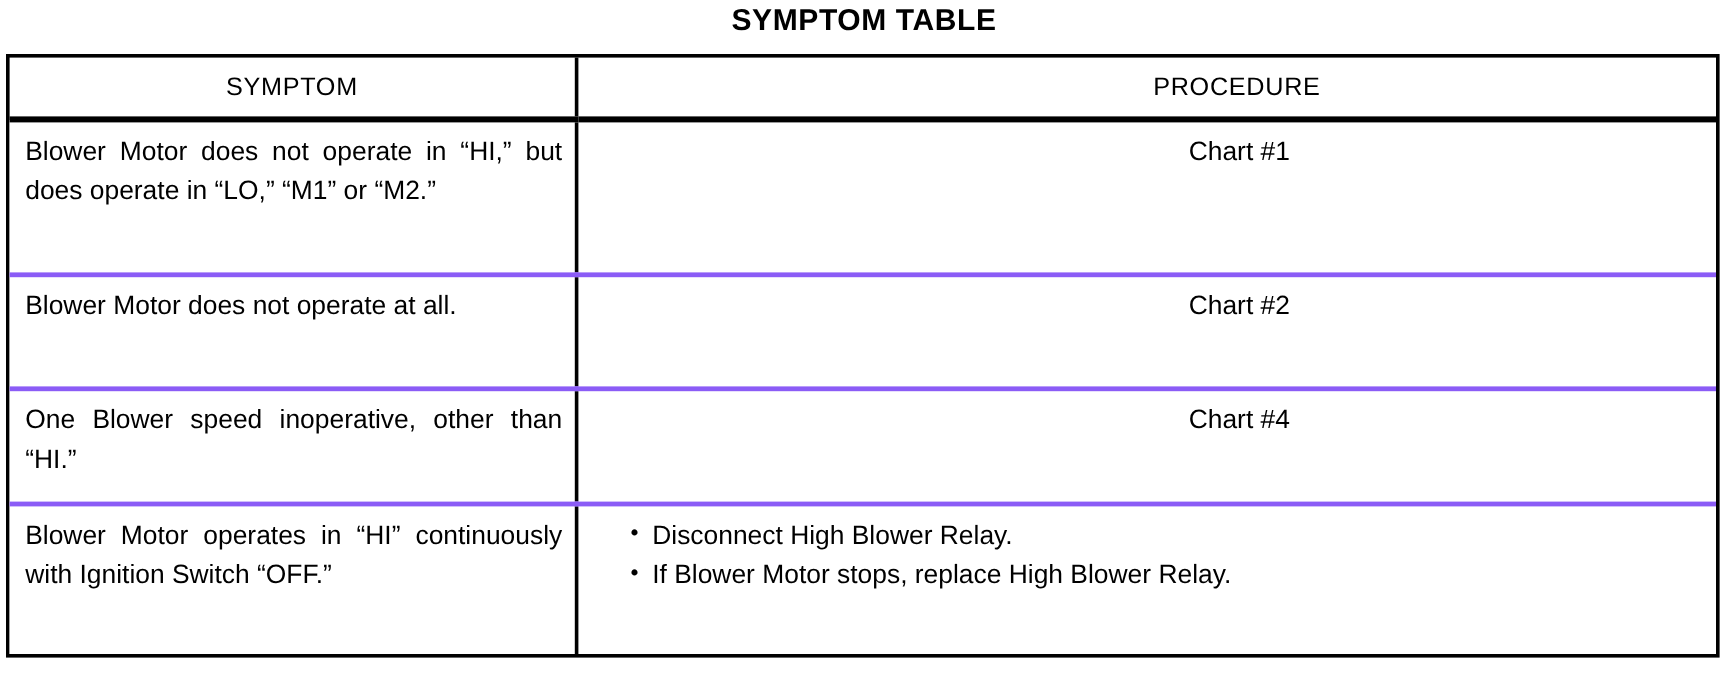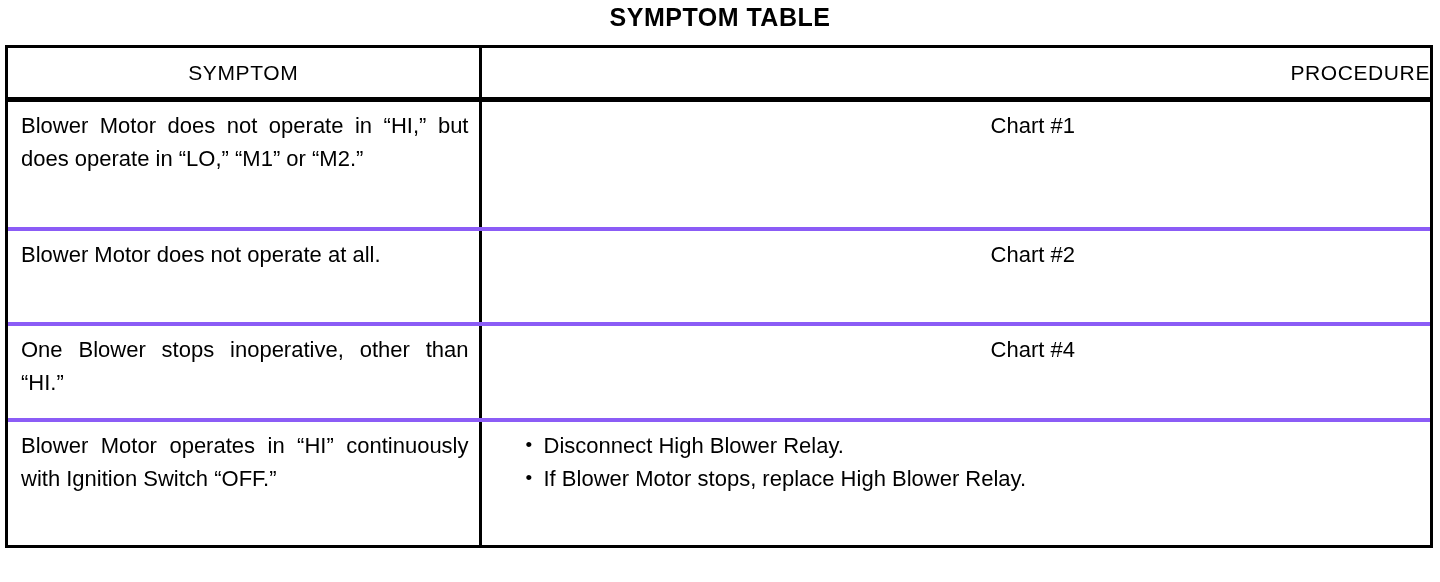--- a/index.html
+++ b/index.html
@@ -62,21 +62,21 @@
     vertical-align: middle;
     font-size: 21px;
     font-weight: normal;
     letter-spacing: 0.6px;
   }
   thead th.th-symptom {
     border-right: 3px solid #000;
     text-align: center;
   }
   thead th.th-procedure {
-    text-align: right;
+    text-align: center;
     padding-left: 150px;
   }
 
   
   tbody tr {
     border-bottom: 4px solid #8b5cf6;
   }
   tbody tr:last-child {
     border-bottom: none;
   }
@@ -170,21 +170,21 @@
             <div class="symptom-text">Blower Motor does not operate at all.</div>
           </td>
           <td class="cell-procedure">
             <div class="procedure-center">Chart #2</div>
           </td>
         </tr>
 
 
         <tr class="row-4">
           <td class="cell-symptom">
-            <div class="symptom-text">One Blower stops inoperative, other than “HI.”</div>
+            <div class="symptom-text">One Blower speed inoperative, other than “HI.”</div>
           </td>
           <td class="cell-procedure">
             <div class="procedure-center">Chart #4</div>
           </td>
         </tr>
 
         <tr class="row-5">
           <td class="cell-symptom">
             <div class="symptom-text">Blower Motor operates in “HI” continuously with Ignition Switch “OFF.”</div>
           </td>

